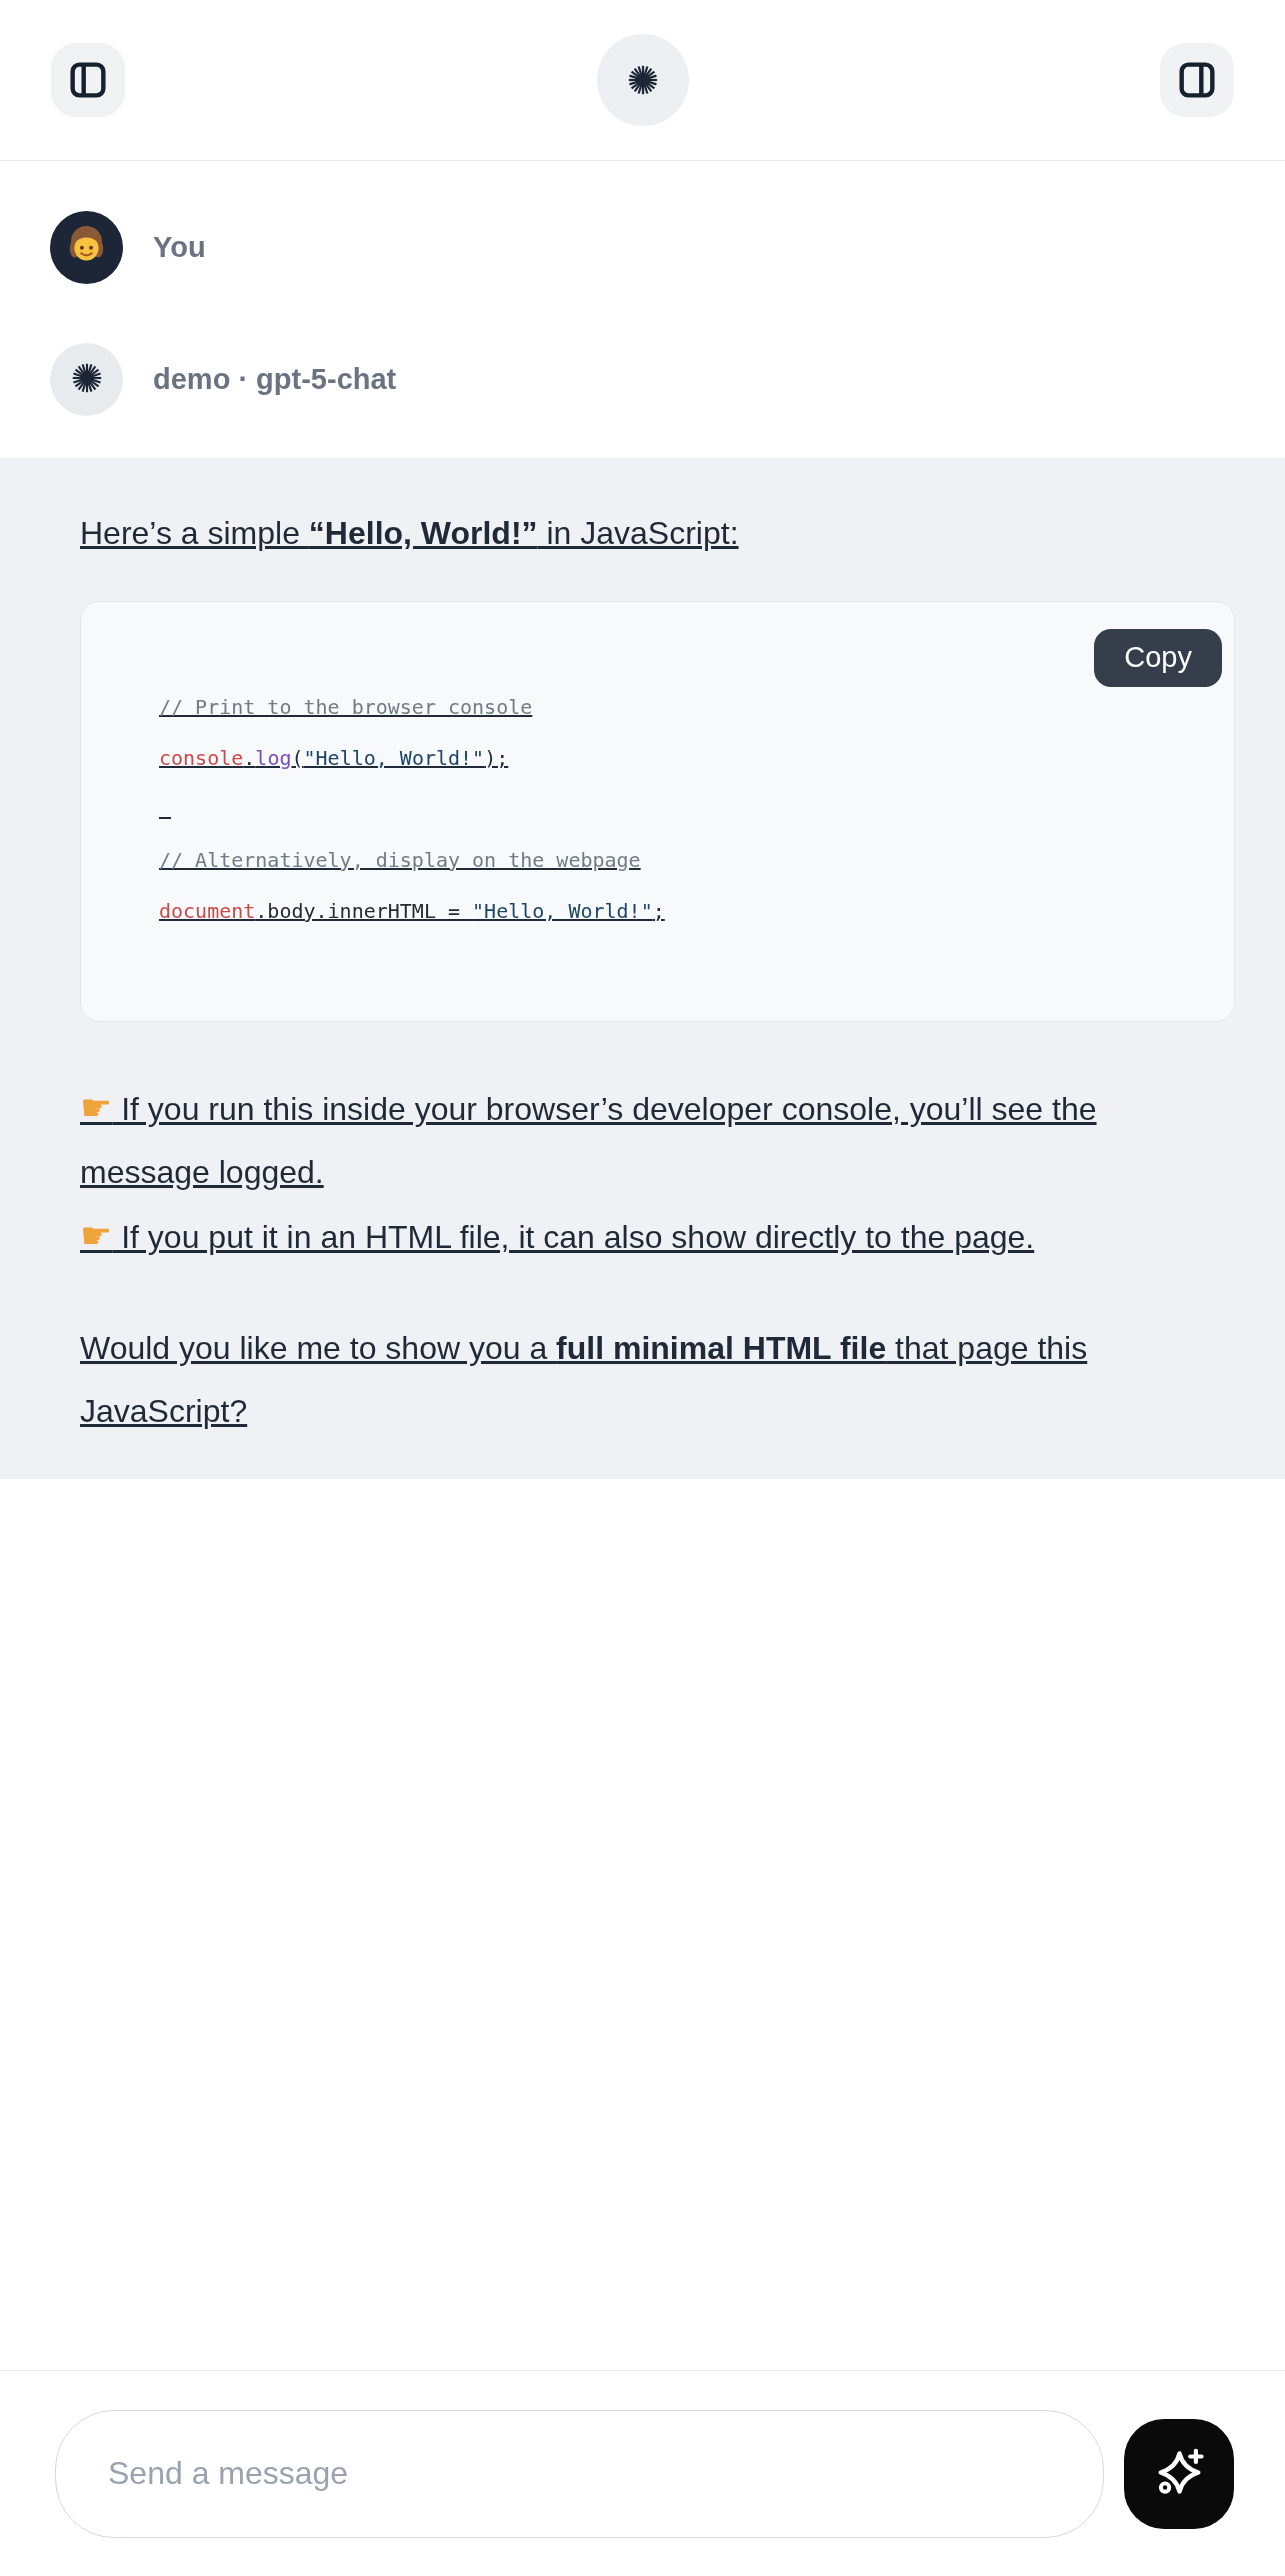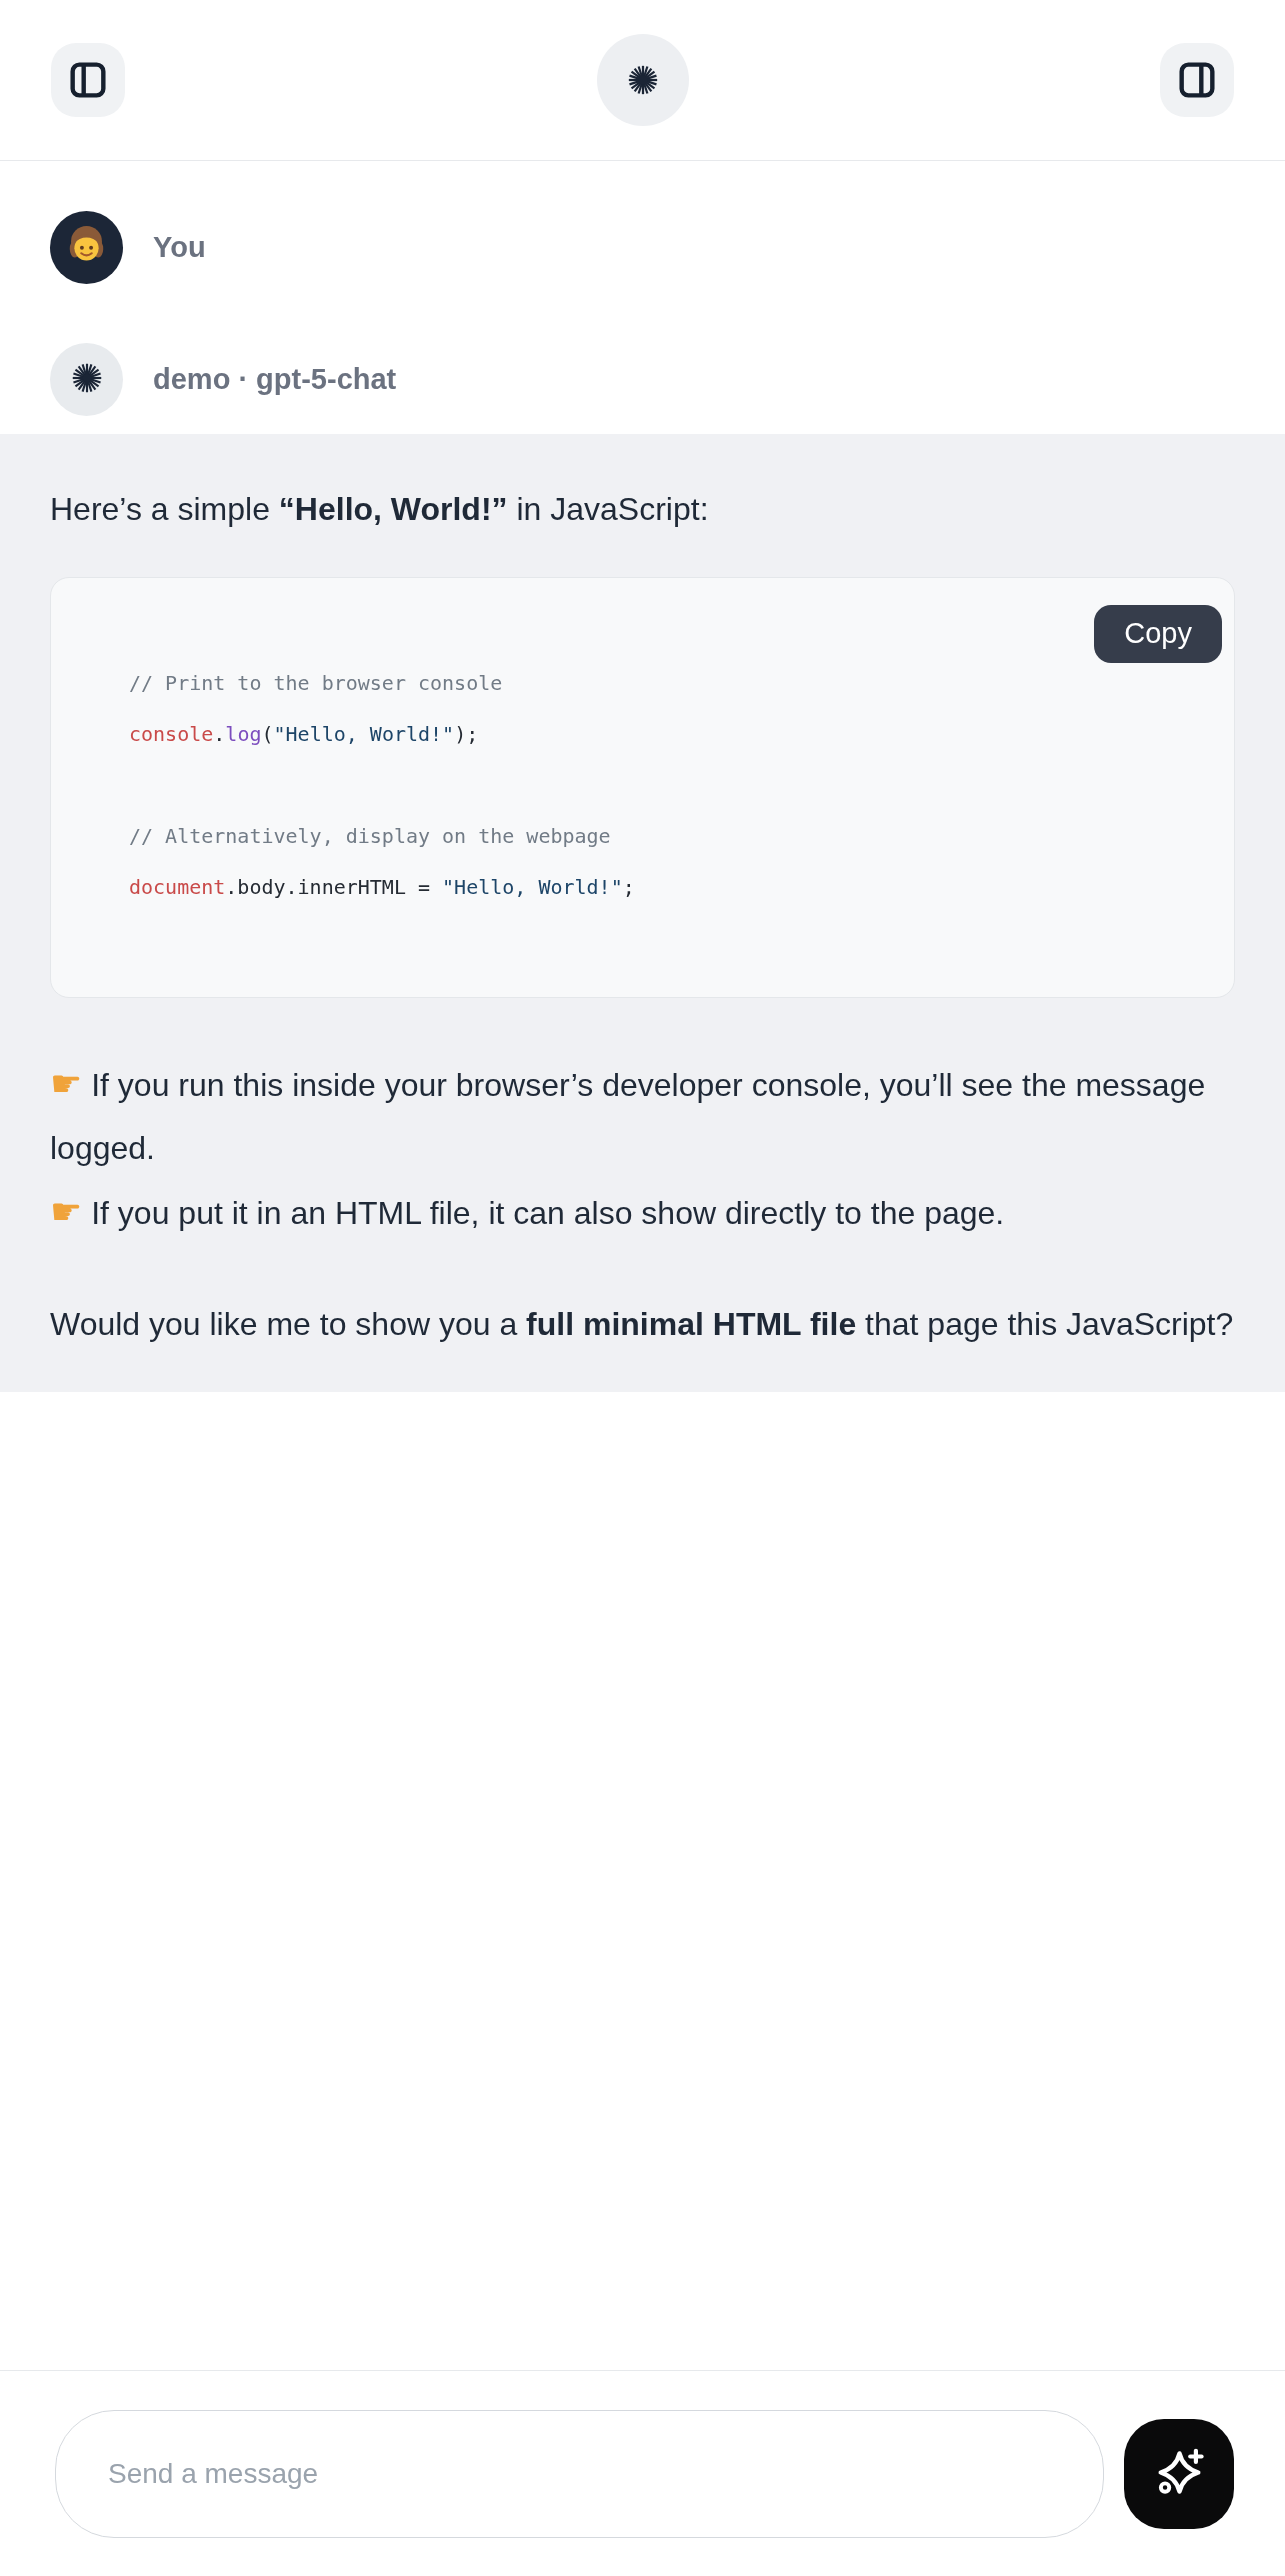--- a/index.html
+++ b/index.html
@@ -25,21 +25,21 @@
   .avatar { width:73px; height:73px; border-radius:50%; flex:none;
             display:flex; align-items:center; justify-content:center; }
   .avatar.user-avatar { background:#1c2637; }
   .avatar.bot-avatar  { background:#e8ebee; }
   .sender-label { font-size:29px; font-weight:700; color:#6b7280; }
 
   .user-band { margin-top:42px; height:116px; background:#f8f9fb;
                border-top:1.9px solid #e9ebee; border-bottom:1.9px solid #e9ebee;
                display:flex; align-items:center; padding:0 55px; font-size:32px; color:#1f2937; }
 
-  .assistant-band { margin-top:18px; background:#f0f1f4; padding:44px 50px 36px 50px; }
+  .assistant-band { margin-top:42px; background:#f0f1f4; padding:44px 50px 36px 80px;text-decoration:underline; }
   .assistant-band p { font-size:32px; line-height:63px; color:#1f2937; }
   .assistant-band .b { font-weight:700; }
   .para-1 { margin-top:54px; }
   .para-2 { margin-top:48px; }
   .pointer { color:#f0a33a; font-family:"DejaVu Sans", sans-serif; font-size:36px; }
 
   
   .code-card { position:relative; margin-top:36px; background:#f8f9fa;
                border:1.9px solid #e4e7ea; border-radius:19px; padding:80px 38px 84px 78px; }
   .copy-btn { position:absolute; top:27px; right:12px; background:#363d4b; color:#ffffff;
@@ -49,21 +49,21 @@
   .tok-plain   { color:#252b33; }
   .tok-comment { color:#717b86; }
   .tok-keyword { color:#c94a49; }
   .tok-function{ color:#7c4dbe; }
   .tok-string  { color:#1d4568; }
 
   
   .composer { height:206px; flex:none; background:#fff; border-top:1.9px solid #e7e9ec;
               display:flex; align-items:center; padding:0 51px 0 55px; gap:20px; }
   .composer input { flex:1 1 auto; height:128px; border:1.9px solid #d5d9de; border-radius:59px;
-                    background:#fff; padding:0 52px; font-size:28px; color:#1f2937; outline:none;
+                    background:#fff; padding:0 52px; font-size:32px; color:#1f2937; outline:none;
                     font-family:"Liberation Sans", sans-serif; }
   .composer input::placeholder { color:#9aa3ad; }
   .send-btn { width:110px; height:110px; flex:none; border:none; cursor:pointer;
               border-radius:40px; background:#0a0a0b; display:flex; align-items:center; justify-content:center; }
 </style>
 </head>
 <body>
 
 <div class="app">
 

